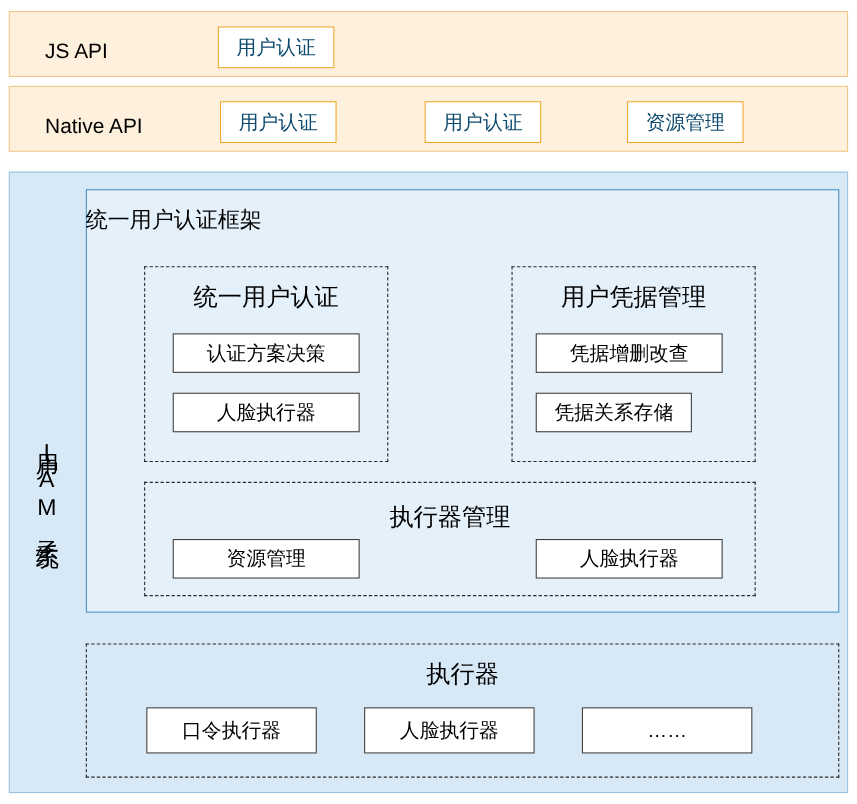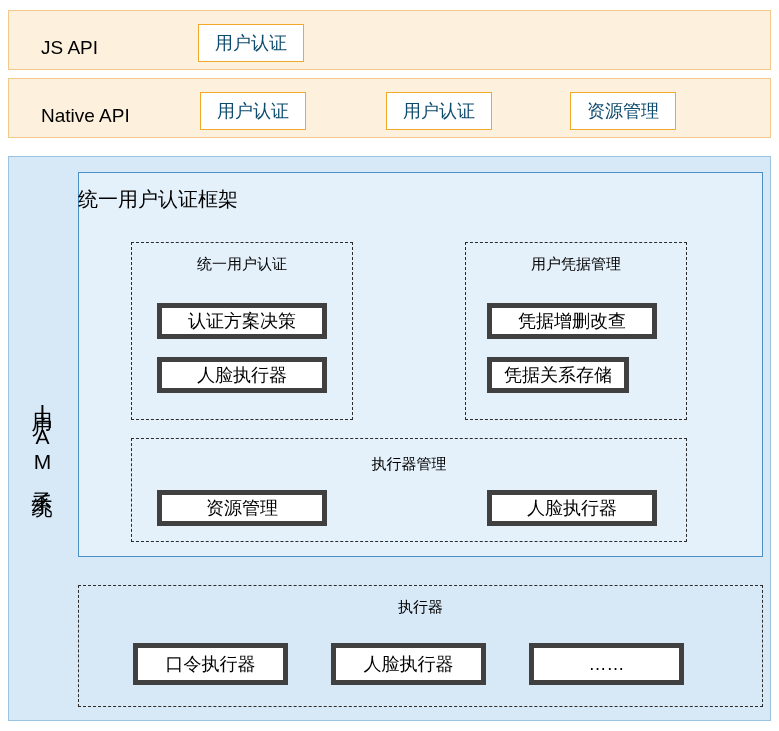--- a/index.html
+++ b/index.html
@@ -113,32 +113,32 @@
     box-sizing: border-box;
   }
   #group-unified-auth { left: 131px; top: 242px; width: 222px; height: 178px; }
   #group-credential-mgmt { left: 465px; top: 242px; width: 222px; height: 178px; }
   #group-executor-mgmt { left: 131px; top: 438px; width: 556px; height: 104px; }
   #group-executor { left: 78px; top: 585px; width: 685px; height: 122px; }
 
   .group-title {
     position: absolute;
     text-align: center;
-    font-size: 15px;
+    font-size: 22px;
     white-space: nowrap;
   }
   #group-unified-auth-title { left: 131px; top: 255px; width: 222px; }
   #group-credential-mgmt-title { left: 465px; top: 255px; width: 222px; }
   #group-executor-mgmt-title { left: 131px; top: 455px; width: 556px; }
   #group-executor-title { left: 78px; top: 598px; width: 685px; }
 
   .blue-box {
     position: absolute;
     background: #ffffff;
-    border: 5px solid #404040;
+    border: 1px solid #404040;
     box-sizing: border-box;
     display: flex;
     align-items: center;
     justify-content: center;
     font-size: 18px;
     white-space: nowrap;
   }
   #box-auth-scheme { left: 157px; top: 303px; width: 170px; height: 36px; }
   #box-auth-result { left: 157px; top: 357px; width: 170px; height: 36px; }
   #box-credential-crud { left: 487px; top: 303px; width: 170px; height: 36px; }

